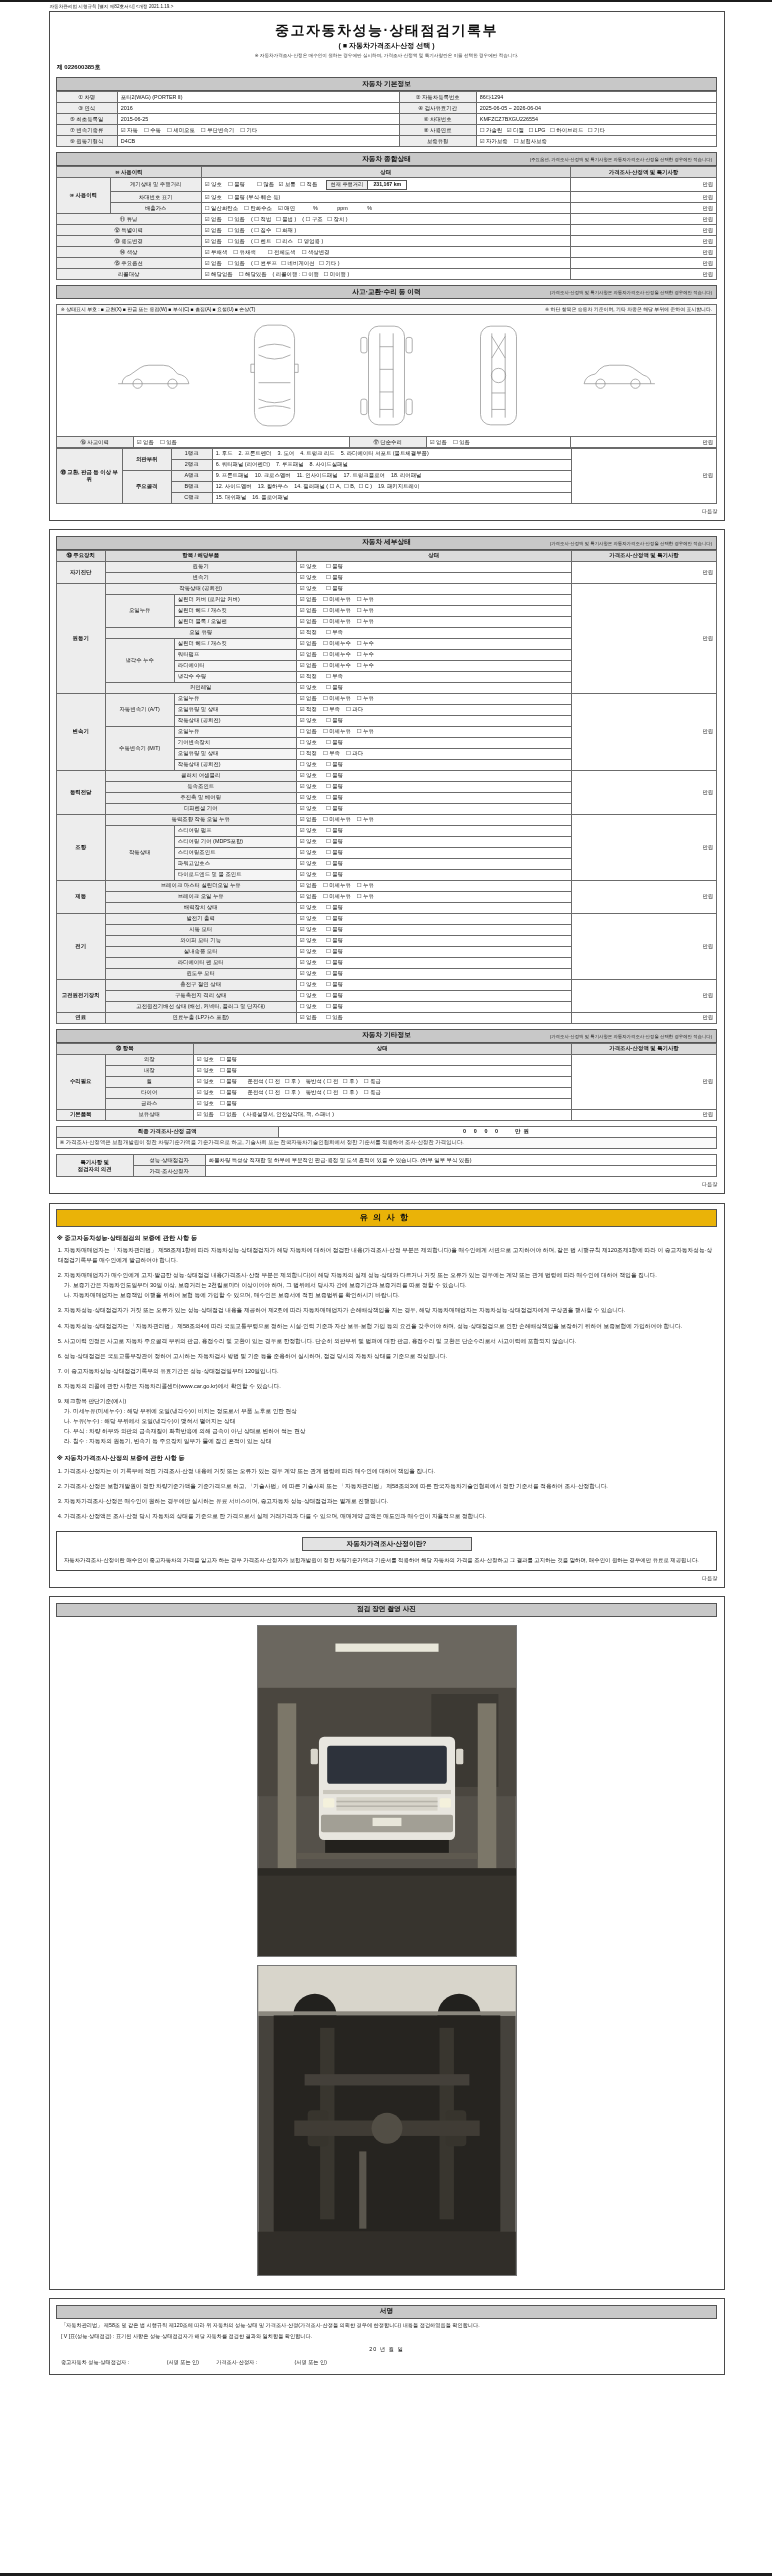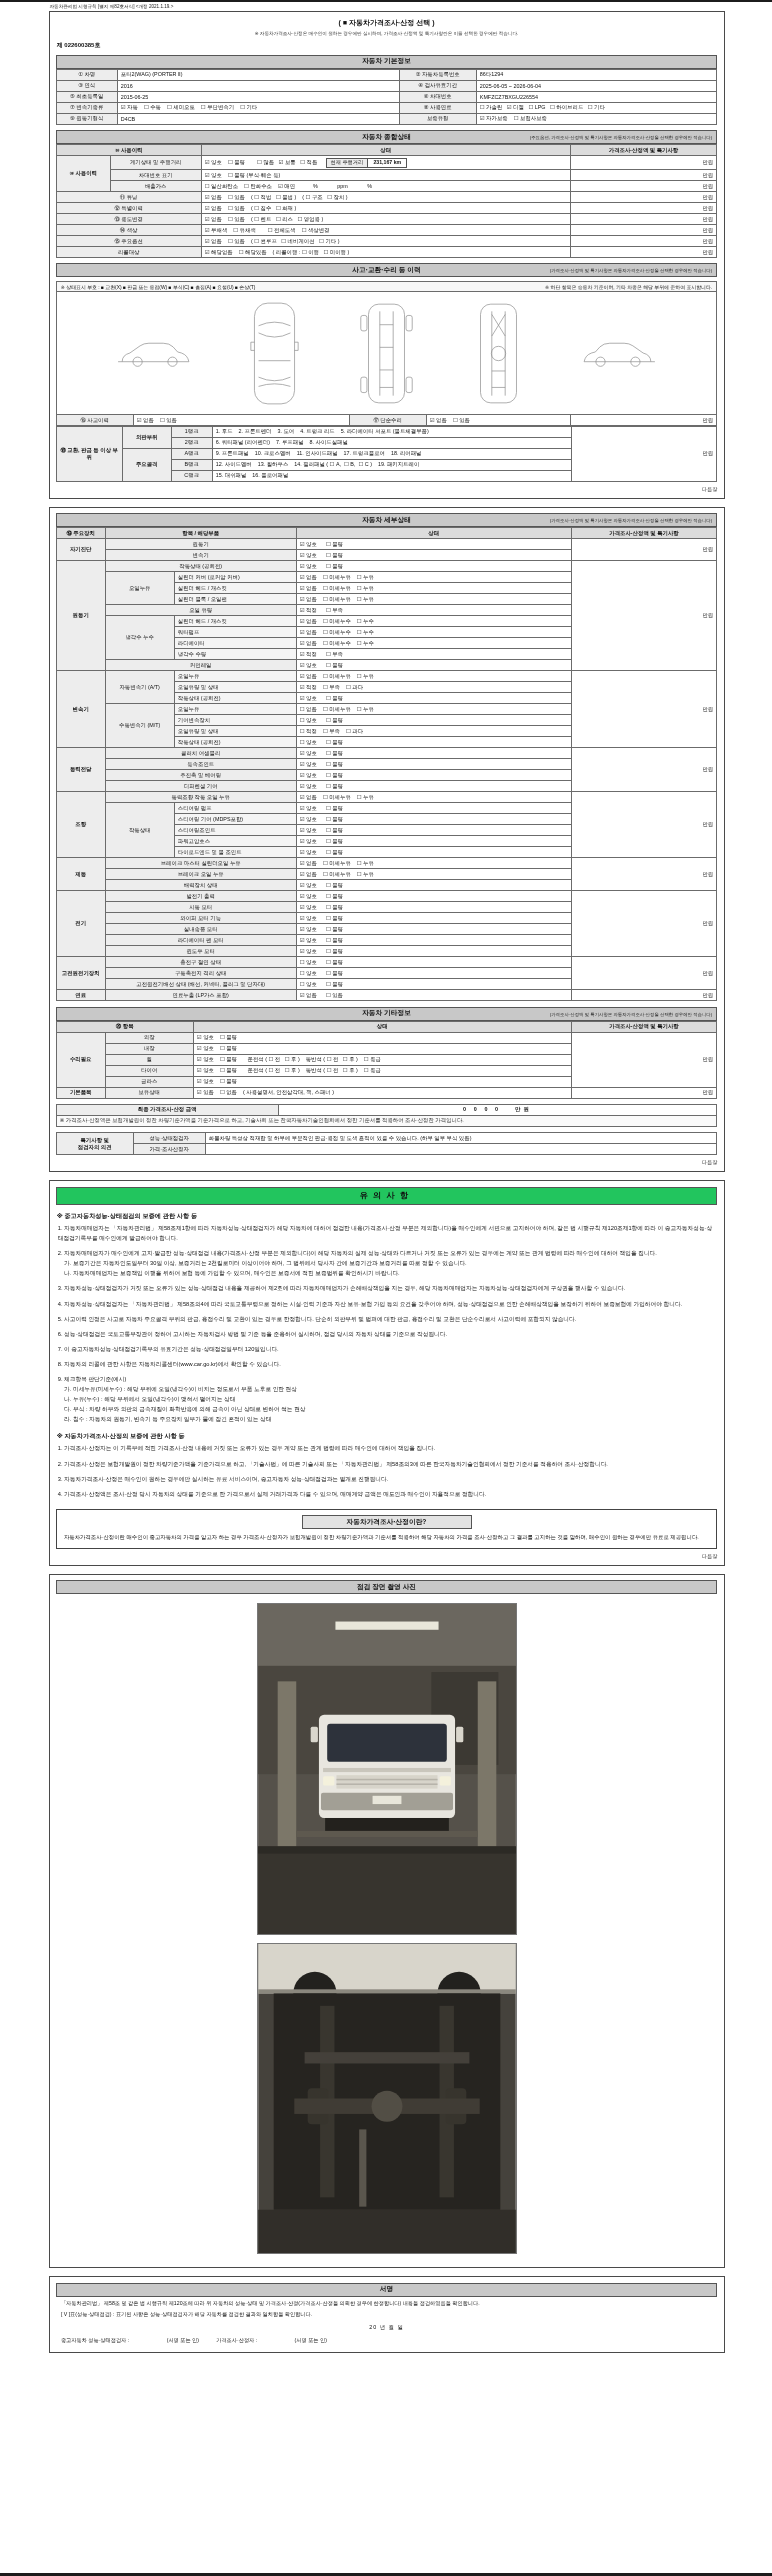--- a/index.html
+++ b/index.html
@@ -35,41 +35,42 @@
   .legend{font-size:4.9px;display:flex;justify-content:space-between;border:0.5px solid #6b6b6b;
           border-bottom:none;padding:1.5px 4.1px;background:#f7f7f7;margin-top:4.1px;}
   .diagrams{border:0.5px solid #6b6b6b;display:flex;align-items:center;justify-content:space-evenly;
             padding:6.2px 3.1px;background:#fff;}
   svg.diagram *{stroke:#8f8f8f;fill:none;stroke-width:1.4;}
   .next{text-align:right;font-size:5.2px;margin-top:4.1px;color:#222;}
   .final-val{font-size:6.7px;font-weight:bold;text-align:center;letter-spacing:3.1px;background:#fff;}
   .final-note{font-size:4.6px;color:#333;background:#fafafa;}
   .pre{white-space:pre-wrap;}
   .notice-title{text-align:center;font-weight:bold;font-size:8.2px;letter-spacing:5.2px;
-                border:0.5px solid #555;background:#22c55e;padding:2.6px;margin-bottom:6.2px;}
+                border:0.5px solid #555;background:#eab308;padding:2.6px;margin-bottom:6.2px;}
   .notice-h{font-weight:bold;font-size:6.2px;margin:7.2px 0 3.1px 1px;}
   .notice{font-size:5.7px;line-height:1.75;margin:0 2.1px 5.2px 2.1px;}
   .info-box{border:0.8px solid #444;margin-top:9.3px;padding:5.2px 7.2px;}
   .info-box-title{text-align:center;font-weight:bold;font-size:6.7px;border:0.5px solid #555;
                   background:#e3e3e3;width:165px;margin:0 auto 4.1px auto;padding:1.5px;}
   .info-box-text{font-size:5.4px;line-height:1.7;}
   .photo{display:block;margin:8.2px auto;border:0.5px solid #777;}
   .sign-line{font-size:5.2px;margin:2.6px 5.2px;line-height:1.6;white-space:pre-wrap;}
   .sign-date{font-size:5.4px;text-align:center;margin:5.2px 0;letter-spacing:1px;}
 </style>
 </head>
 <body>
 
 <div class="edge-top"></div>
 
 <div class="wrap">
 
   <div class="form-ref">자동차관리법 시행규칙 [별지 제82호서식] &lt;개정 2021.1.19.&gt;</div>
 
   <section class="page">
+    <h1 class="doc-title">중고자동차성능·상태점검기록부</h1>
     <div class="title-sub">( ■ 자동차가격조사·산정 선택 )</div>
     <div class="title-note">※ 자동차가격조사·산정은 매수인이 원하는 경우에만 실시하며, 가격조사·산정액 및 특기사항란은 이를 선택한 경우에만 적습니다.</div>
     <div class="doc-no">제 022600385호</div>
 
     <div class="bar">
       <span>자동차 기본정보</span>
     </div>
     <table class="f">
       <colgroup>
           <col style="width:61px">

